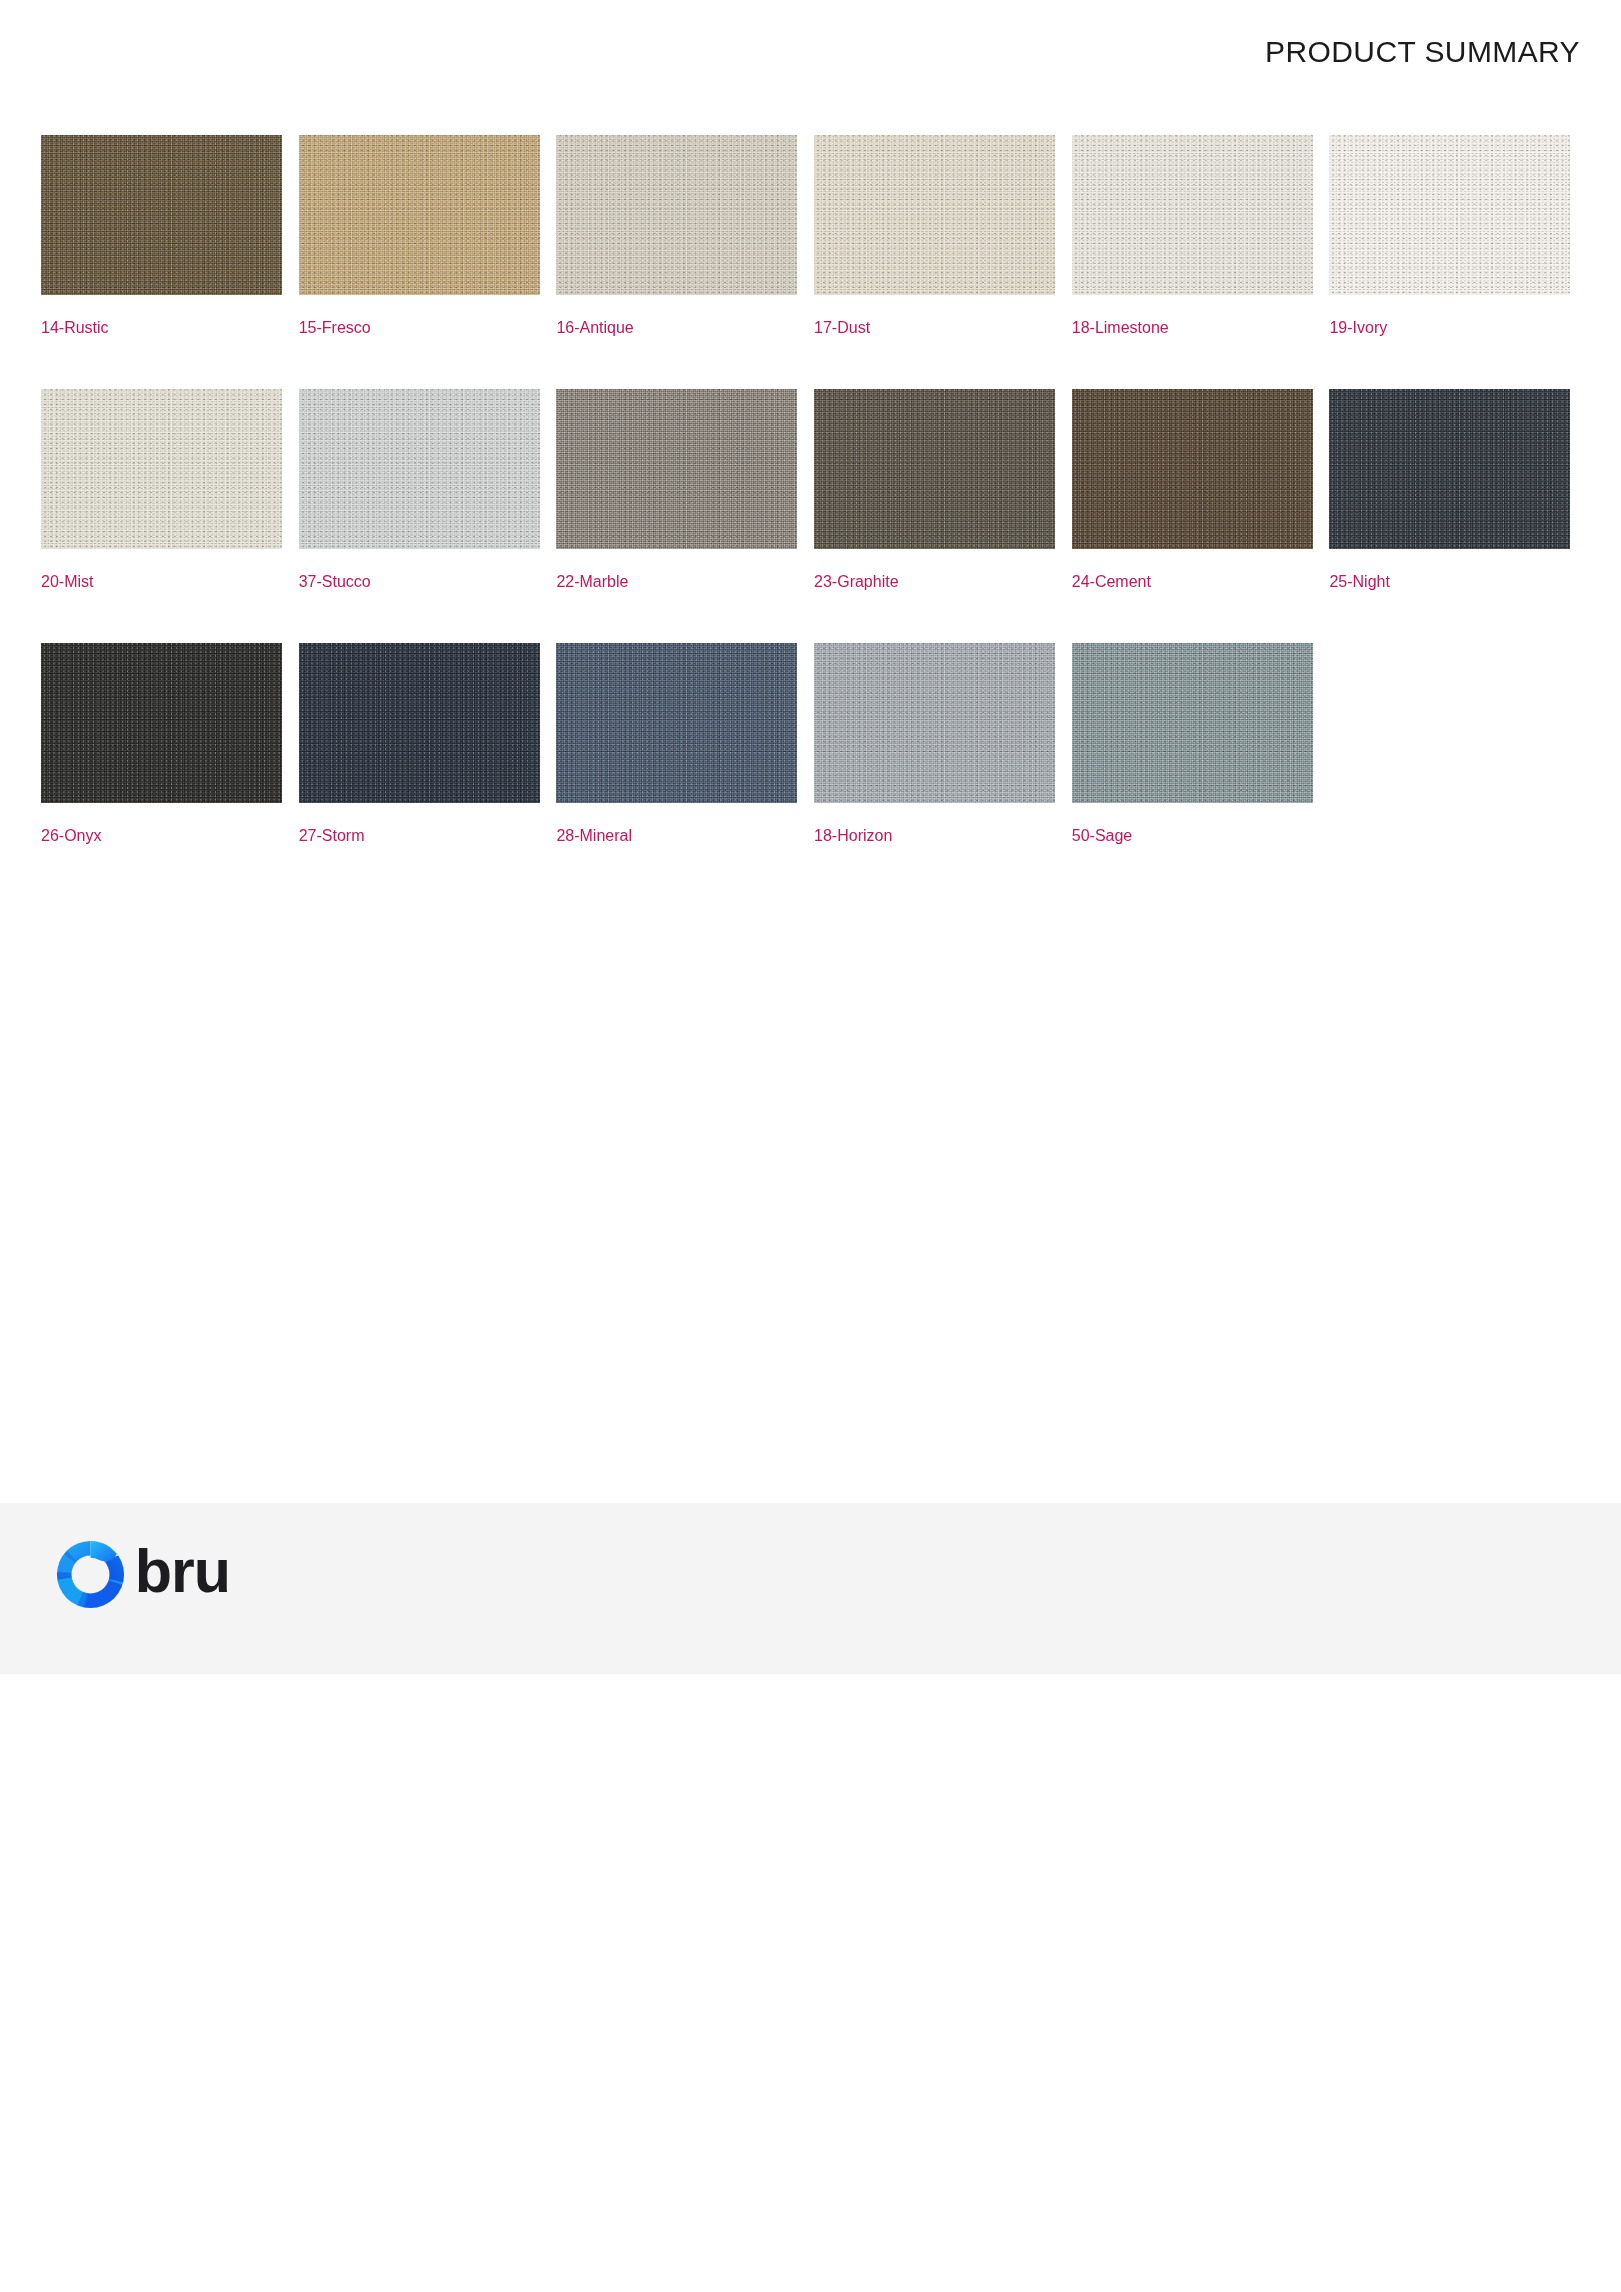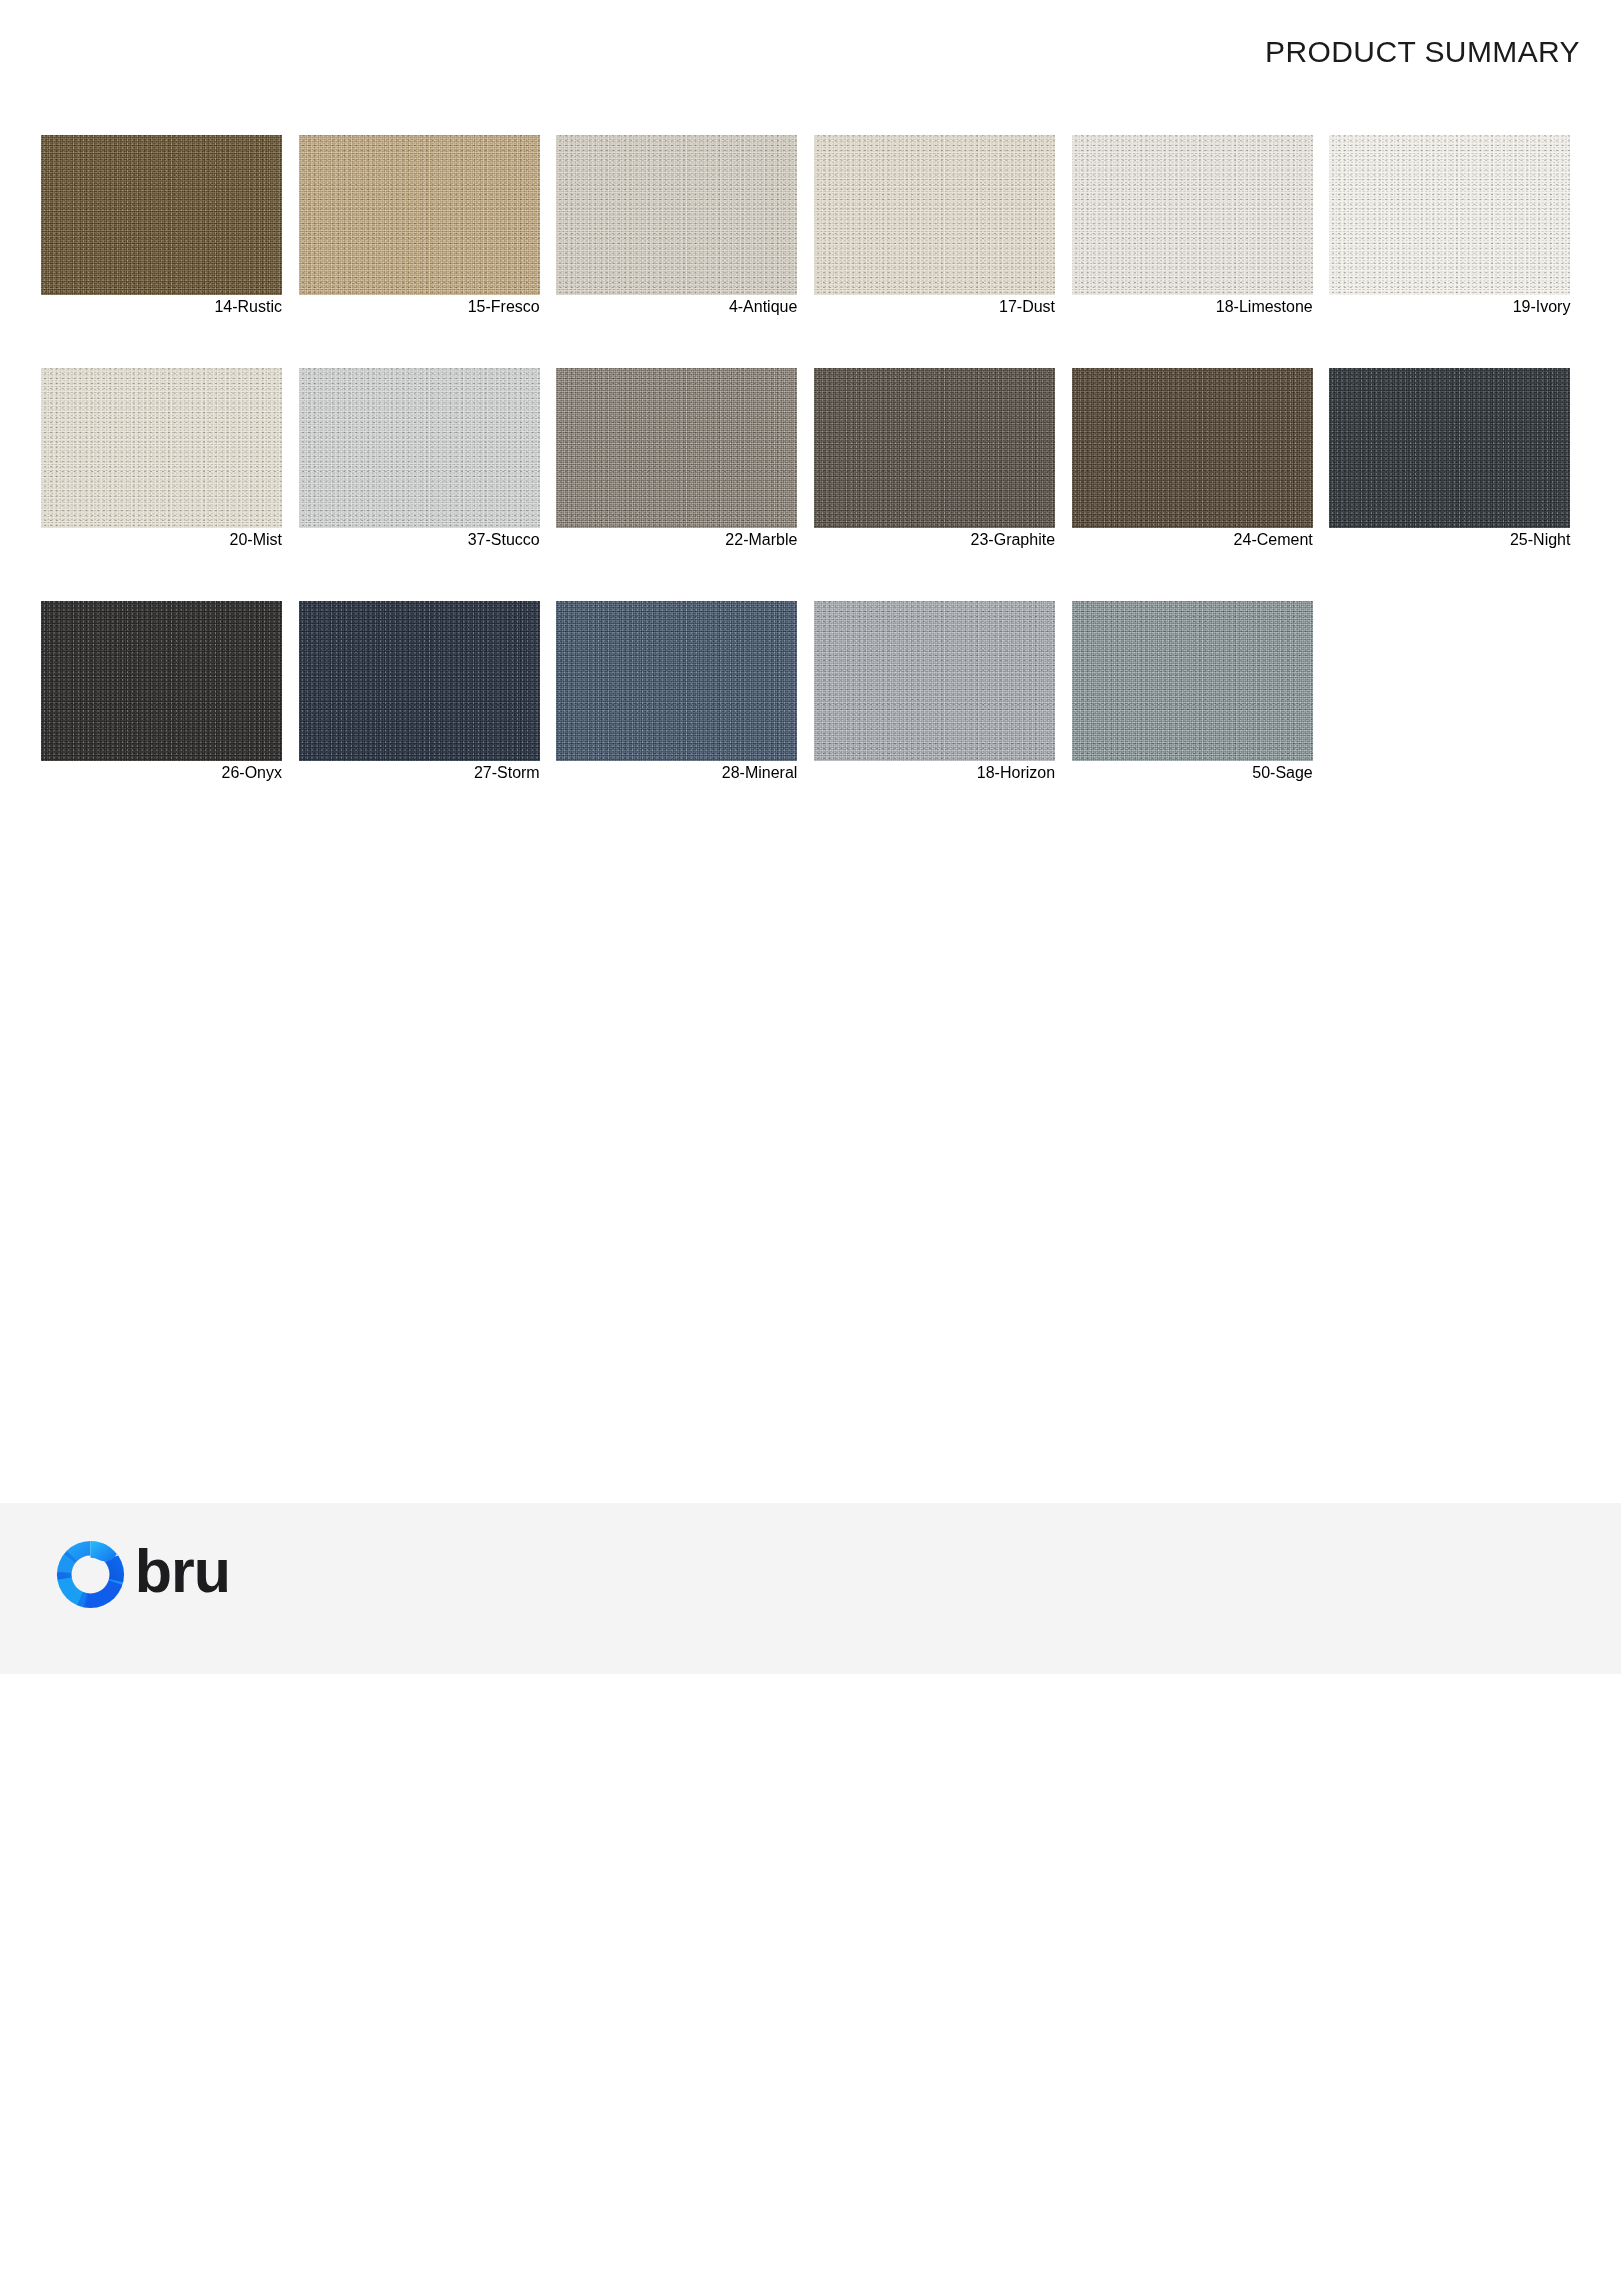--- a/index.html
+++ b/index.html
@@ -85,26 +85,25 @@
     background-image:
       radial-gradient(rgba(255,255,255,0.40) 0.8px, transparent 1.1px),
       radial-gradient(rgba(0,0,0,0.36) 0.8px, transparent 1.1px),
       radial-gradient(rgba(255,255,255,0.22) 0.6px, transparent 1px),
       radial-gradient(rgba(0,0,0,0.22) 0.6px, transparent 1px);
     background-size: 4.9px 3.9px, 5.9px 4.9px, 2.9px 2.9px, 3.9px 2.9px;
     background-position: 0 0, 2px 1px, 1px 2px, 2.9px 0;
     opacity: 0.85;
   }
   .swatch-label {
-    margin-top: 2px;
+    margin-top: 23px;
     font-size: 16px;
-    color: #000000;
+    color: #be185d;
     line-height: 1.2;
     white-space: nowrap;
-    text-align: right;
   }
 
   
   .footer {
     position: absolute;
     left: 0;
     bottom: 0;
     width: 1621px;
     height: 171px;
     background: #f4f4f4;
@@ -154,21 +153,21 @@
       <div class="swatch-cell">
         <div class="swatch-tile" style="background-color: rgb(107, 90, 60);"></div>
         <div class="swatch-label">14-Rustic</div>
       </div>
       <div class="swatch-cell">
         <div class="swatch-tile" style="background-color: rgb(194, 171, 132);"></div>
         <div class="swatch-label">15-Fresco</div>
       </div>
       <div class="swatch-cell">
         <div class="swatch-tile" style="background-color: rgb(214, 207, 192);"></div>
-        <div class="swatch-label">4-Antique</div>
+        <div class="swatch-label">16-Antique</div>
       </div>
       <div class="swatch-cell">
         <div class="swatch-tile" style="background-color: rgb(228, 220, 203);"></div>
         <div class="swatch-label">17-Dust</div>
       </div>
       <div class="swatch-cell">
         <div class="swatch-tile" style="background-color: rgb(234, 230, 220);"></div>
         <div class="swatch-label">18-Limestone</div>
       </div>
       <div class="swatch-cell">

